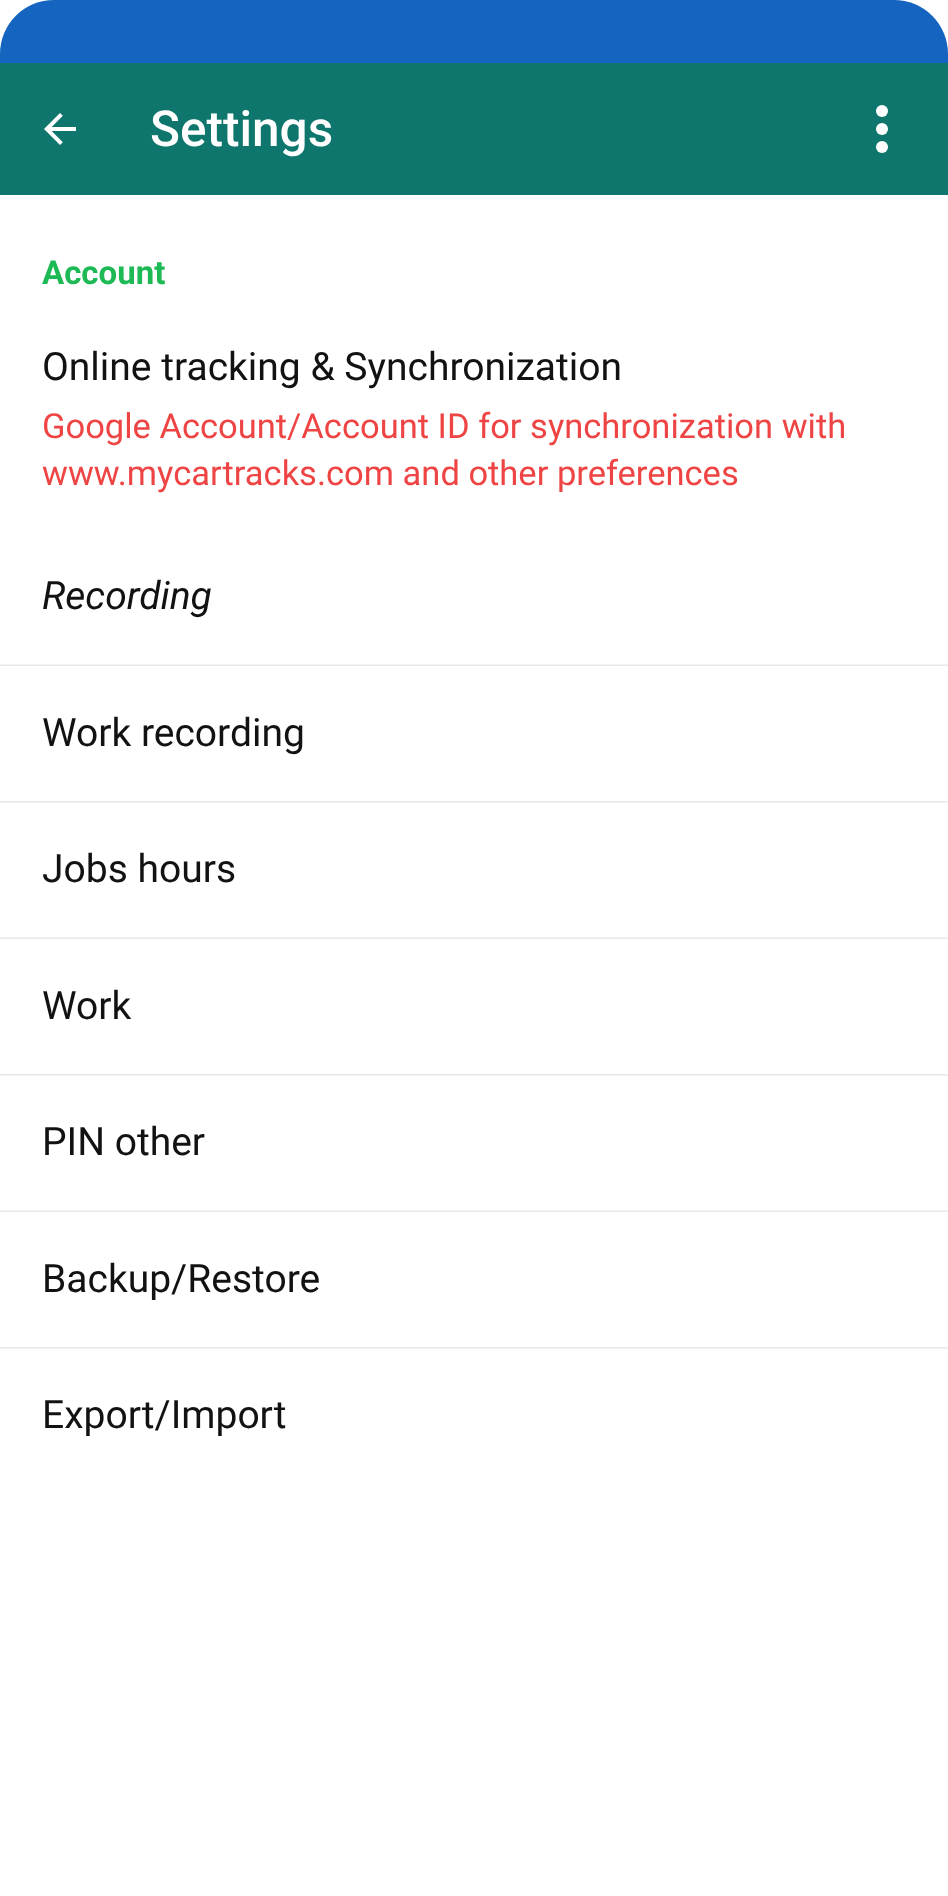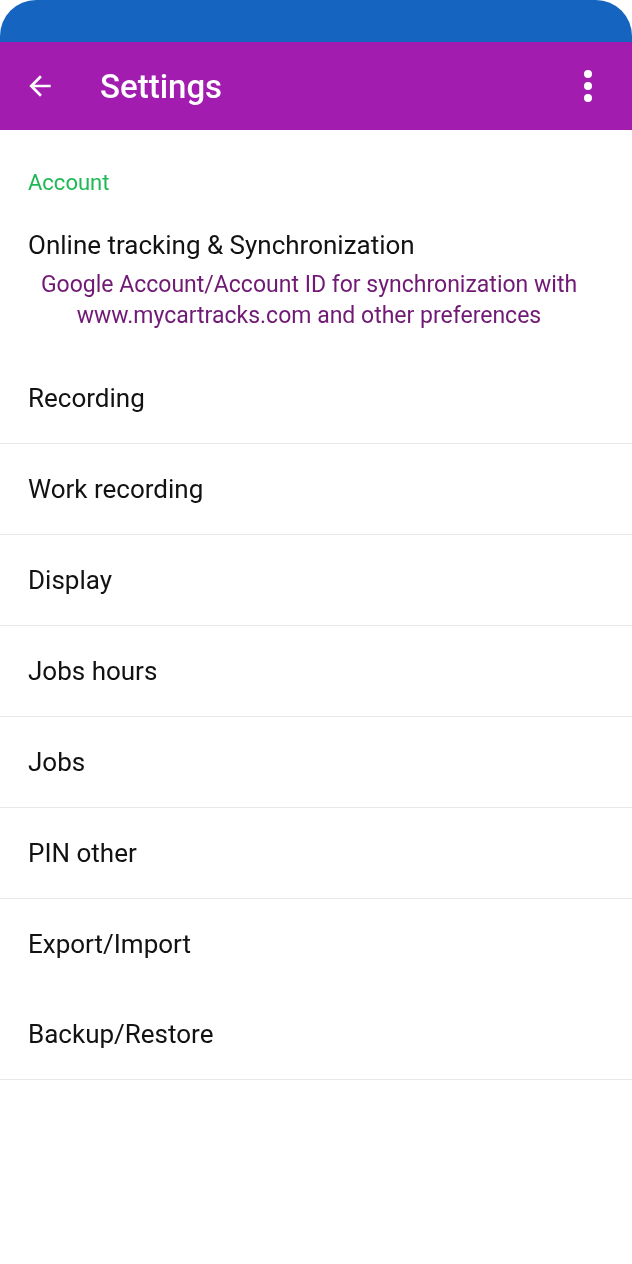--- a/index.html
+++ b/index.html
@@ -15,21 +15,21 @@
       border-radius: 36px;
       overflow: hidden;
       position: relative;
     }
     .status-bar {
       height: 42px;
       background: #1565c0;
     }
     .toolbar {
       height: 88px;
-      background: #a21caf;
+      background: #0f766e;
       display: flex;
       align-items: center;
       padding: 0 20px;
       position: relative;
     }
     .back-arrow {
       width: 40px;
       height: 40px;
       display: flex;
       align-items: center;
@@ -61,54 +61,54 @@
       fill: #fff;
       width: 8px;
       height: 32px;
     }
     .content {
       padding: 0;
     }
     .section-header {
       color: #1db954;
       font-size: 22px;
-      font-weight: 400;
+      font-weight: 700;
       padding: 40px 28px 14px 28px;
     }
     .item-with-subtitle {
       padding: 20px 42px 22px 28px;
     }
     .item-with-subtitle .title {
       color: #121212;
       font-size: 26px;
       font-weight: 400;
       line-height: 1.3;
     }
     .item-with-subtitle .subtitle {
-      color: #701a75;
+      color: #ef4444;
       font-size: 23px;
       font-weight: 400;
       line-height: 1.35;
       margin-top: 6px;
-      text-align: center;
     }
     .section-header.prefs {
       padding-top: 48px;
       padding-bottom: 18px;
     }
     .pref-item {
       padding: 30px 28px;
       color: #121212;
       font-size: 26px;
       font-weight: 400;
       border-bottom: 1px solid #e8e8e8;
       cursor: pointer;
     }
     .pref-item.first {
       border-top: none;
+      font-style: italic;
     }
     .pref-item.last {
       border-bottom: none;
     }
   </style>
 </head>
 <body>
 
 <div class="status-bar"></div>
 
@@ -132,19 +132,18 @@
   <div class="section-header">Account</div>
 
   <div class="item-with-subtitle">
     <div class="title">Online tracking &amp; Synchronization</div>
     <div class="subtitle">Google Account/Account ID for synchronization with www.mycartracks.com and other preferences</div>
   </div>
 
 
   <div class="pref-item first">Recording</div>
   <div class="pref-item">Work recording</div>
-  <div class="pref-item">Display</div>
   <div class="pref-item">Jobs hours</div>
-  <div class="pref-item">Jobs</div>
+  <div class="pref-item">Work</div>
   <div class="pref-item">PIN other</div>
+  <div class="pref-item">Backup/Restore</div>
   <div class="pref-item last">Export/Import</div>
-  <div class="pref-item">Backup/Restore</div>
 </div>
 
 </body></html>

